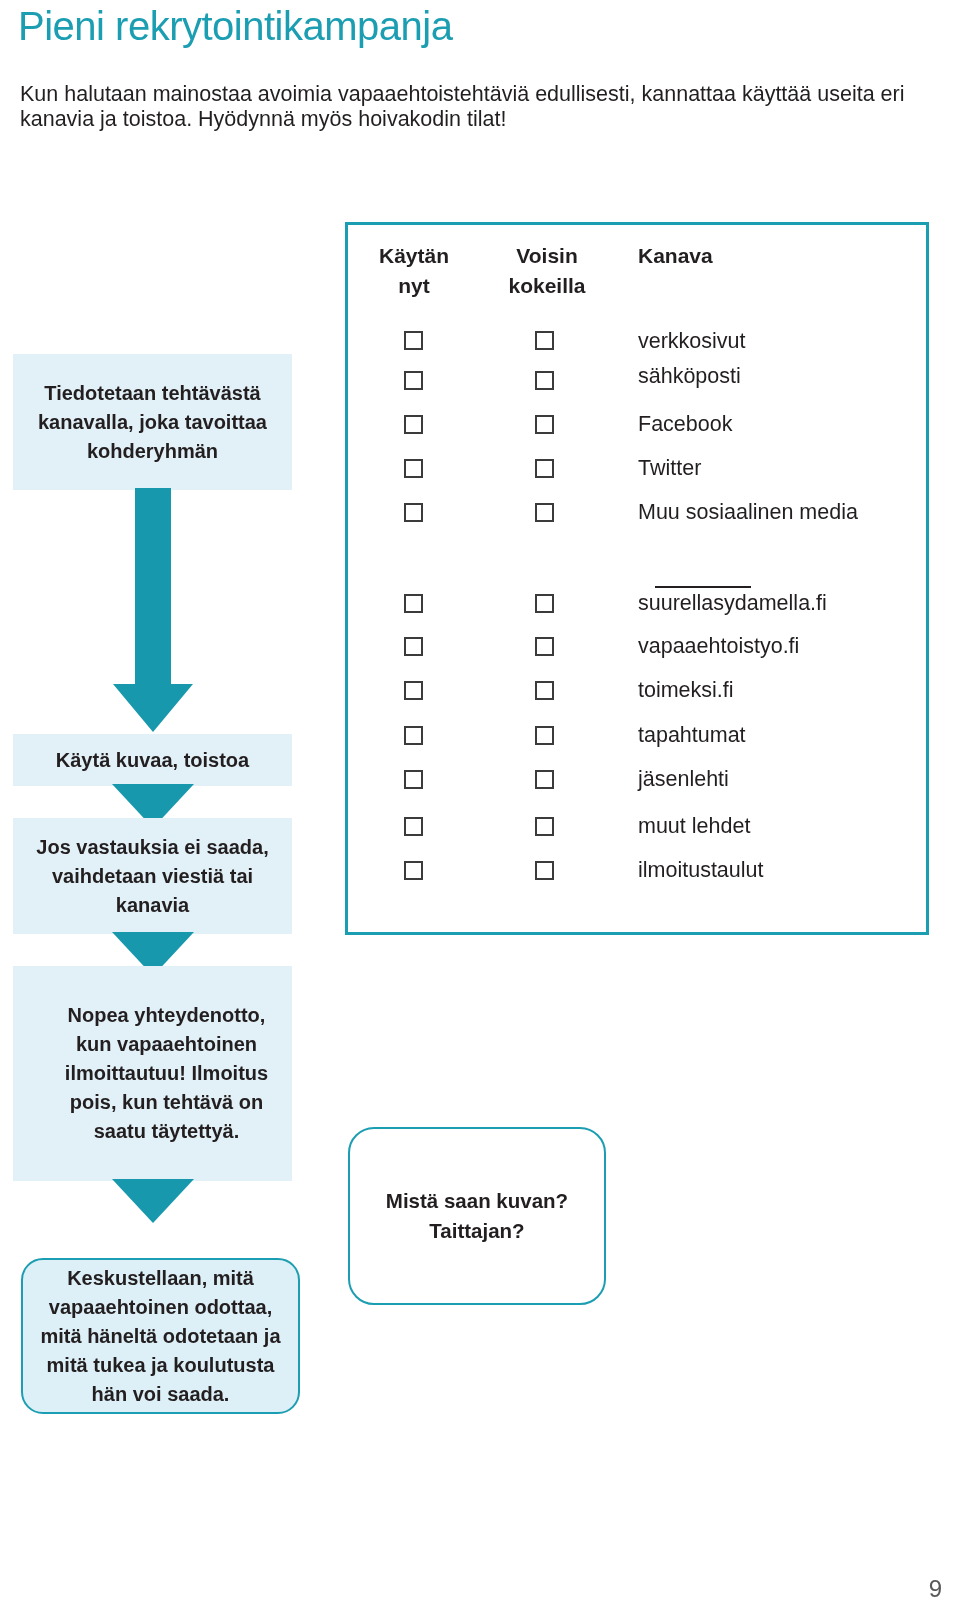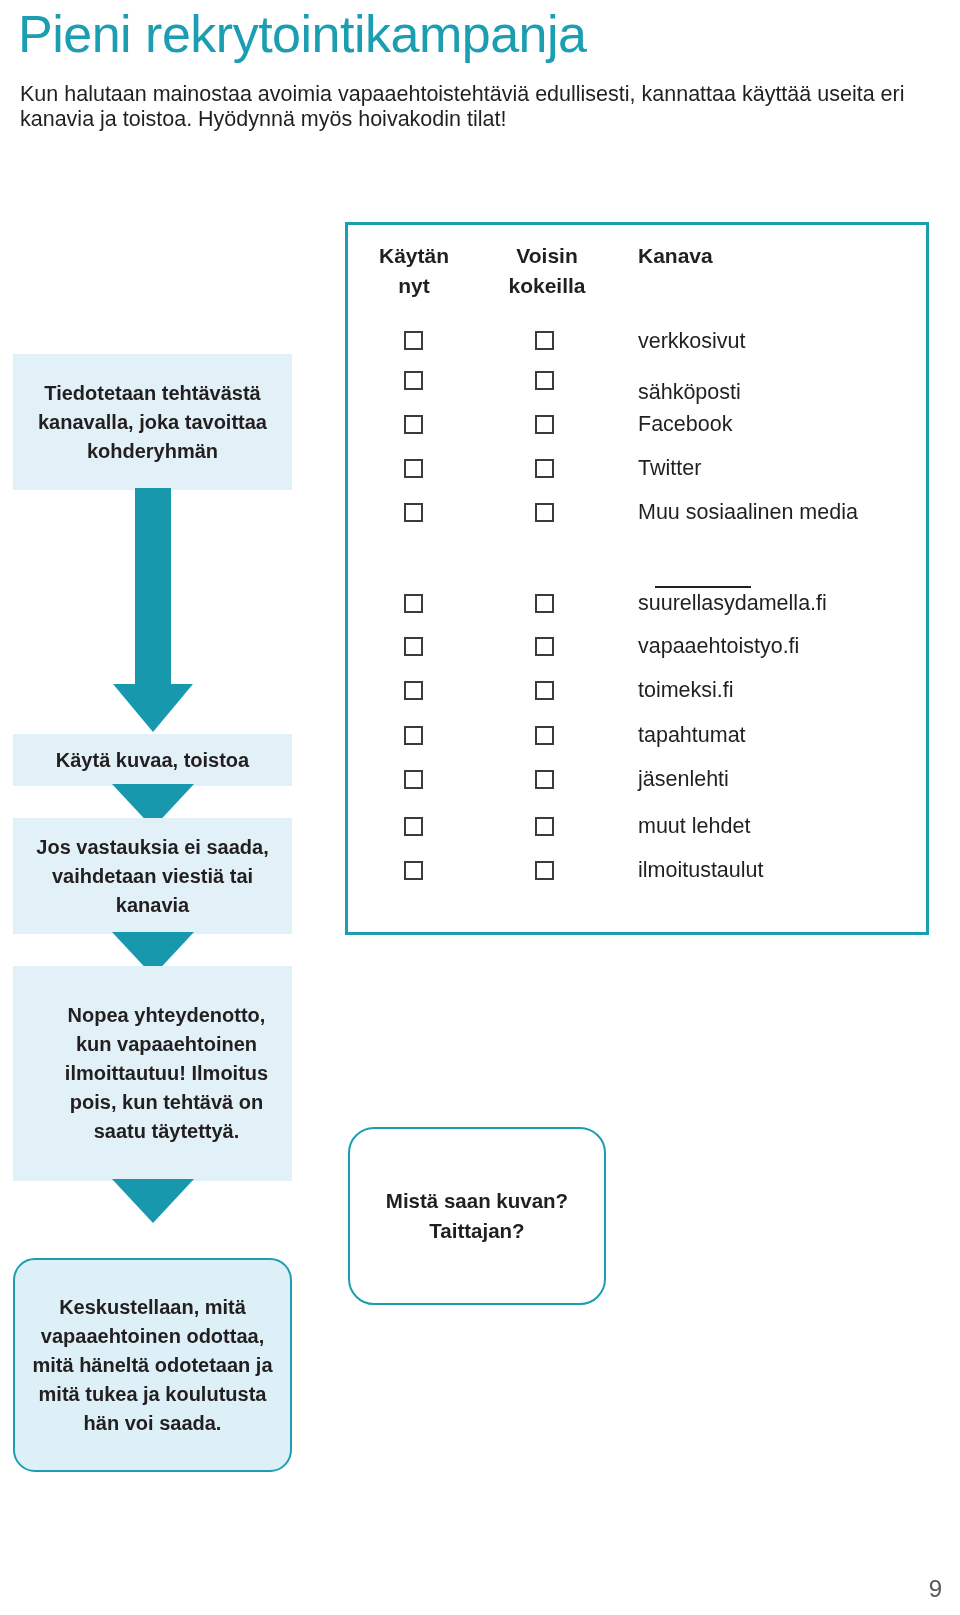--- a/index.html
+++ b/index.html
@@ -7,21 +7,21 @@
     width:960px; height:1615px; position:relative;
     background:#ffffff;
     font-family:"Liberation Sans", sans-serif;
     color:#231f20;
     overflow:hidden;
   }
 
   
   #page-title {
     position:absolute; left:18px; top:4px;
-    font-size:52px; font-weight:400; letter-spacing:-0.5px;
+    font-size:40px; font-weight:400; letter-spacing:-0.5px;
     color:#1c9eb2; white-space:nowrap;
   }
   #intro {
     position:absolute; left:20px; top:82px; width:910px;
     font-size:21.5px; line-height:25px; color:#231f20;
   }
 
   
   .flow-box {
     position:absolute; left:13px; width:279px;
@@ -116,35 +116,35 @@
 <svg class="tri-arrow" width="82" height="44" viewBox="0 0 82 44" style="left:112px; top:932px;">
   <polygon points="0,0 82,0 41,44" fill="#1898ad"></polygon>
 </svg>
 
 <div class="flow-box" style="top:966px; height:215px;padding-left:38px;">Nopea yhteydenotto, kun vapaaehtoinen ilmoittautuu! Ilmoitus pois, kun tehtävä on saatu täytettyä.</div>
 
 <svg class="tri-arrow" width="82" height="44" viewBox="0 0 82 44" style="left:112px; top:1179px;">
   <polygon points="0,0 82,0 41,44" fill="#1898ad"></polygon>
 </svg>
 
-<div class="flow-box rounded" style="top:1258px; height:214px;">Keskustellaan, mitä vapaaehtoinen odottaa, mitä häneltä odotetaan ja mitä tukea ja koulutusta hän voi saada.</div>
+<div class="flow-box rounded" style="top:1258px; height:156px;margin-left:8px;">Keskustellaan, mitä vapaaehtoinen odottaa, mitä häneltä odotetaan ja mitä tukea ja koulutusta hän voi saada.</div>
 
 <div id="checklist-panel"></div>
 
 <div class="col-head" id="head-kaytan">Käytän nyt</div>
 <div class="col-head" id="head-voisin">Voisin kokeilla</div>
 <div class="col-head" id="head-kanava">Kanava</div>
 
 <div class="cbx" style="left:404px; top:331px;"></div>
 <div class="cbx" style="left:535px; top:331px;"></div>
 <div class="row-label" style="top:329px;">verkkosivut</div>
 
 <div class="cbx" style="left:404px; top:371px;"></div>
 <div class="cbx" style="left:535px; top:371px;"></div>
-<div class="row-label" style="top:380px;">sähköposti</div>
+<div class="row-label" style="top:364px;">sähköposti</div>
 
 <div class="cbx" style="left:404px; top:415px;"></div>
 <div class="cbx" style="left:535px; top:415px;"></div>
 <div class="row-label" style="top:412px;">Facebook</div>
 
 <div class="cbx" style="left:404px; top:459px;"></div>
 <div class="cbx" style="left:535px; top:459px;"></div>
 <div class="row-label" style="top:456px;">Twitter</div>
 
 <div class="cbx" style="left:404px; top:503px;"></div>

